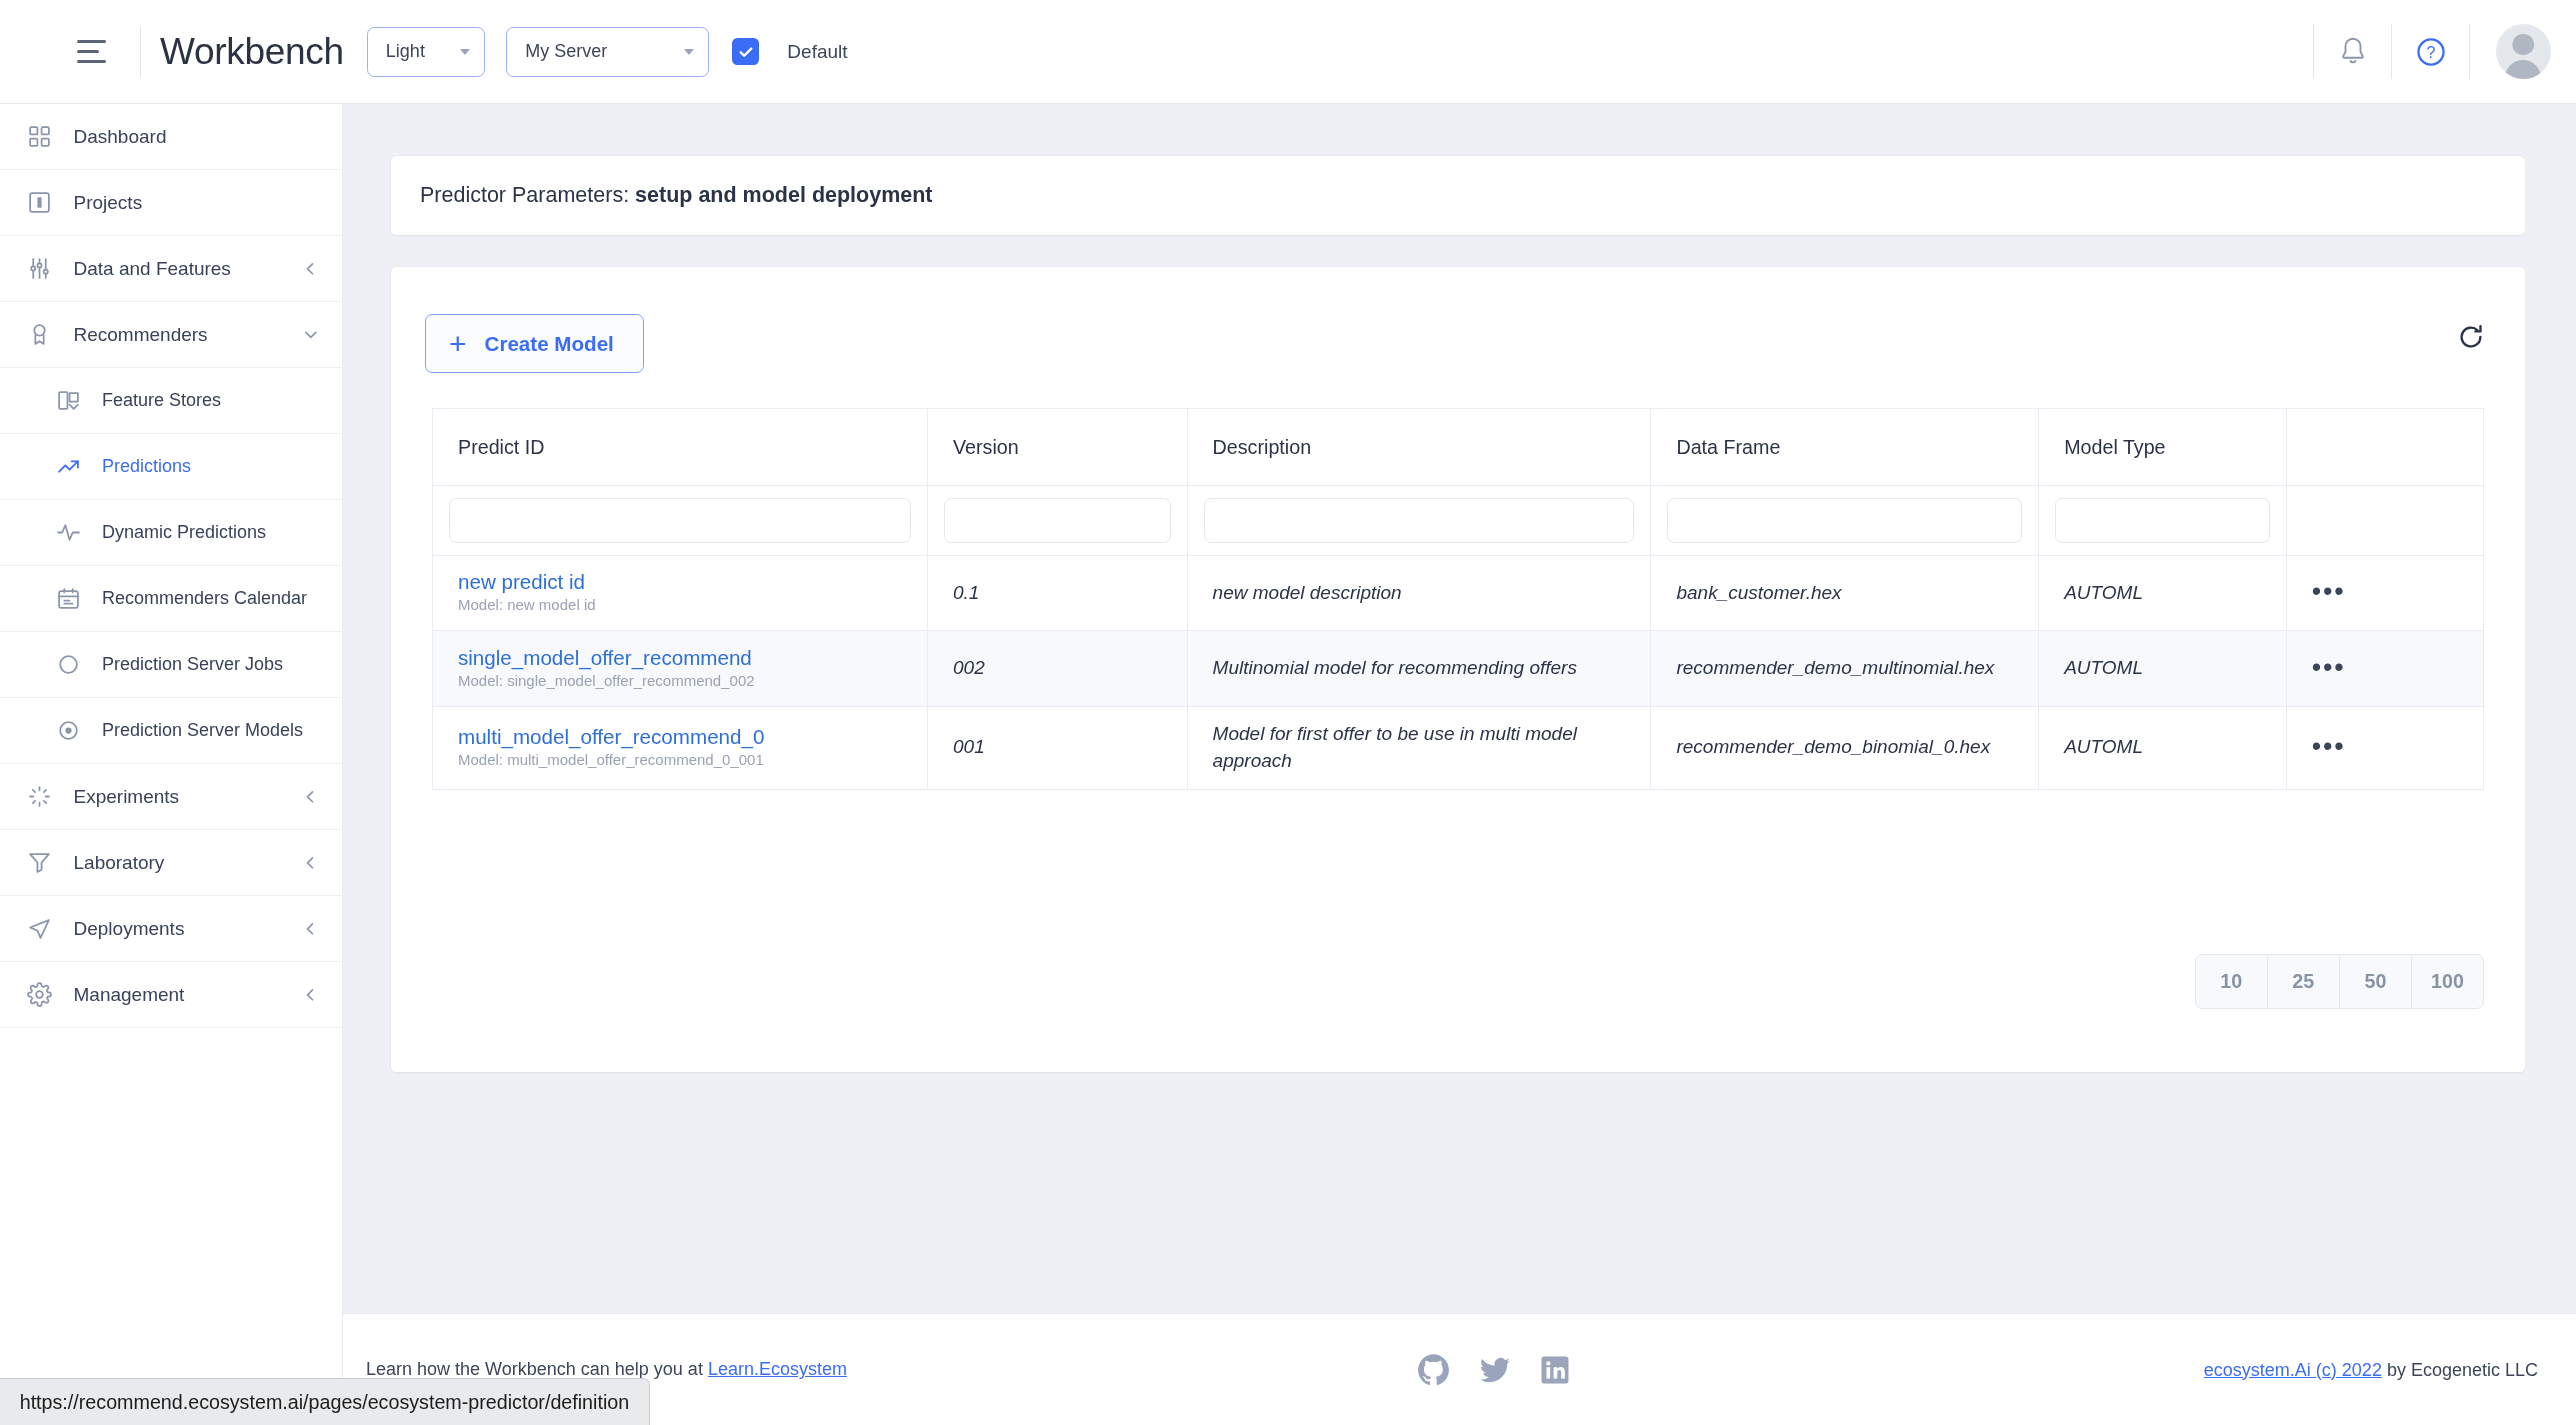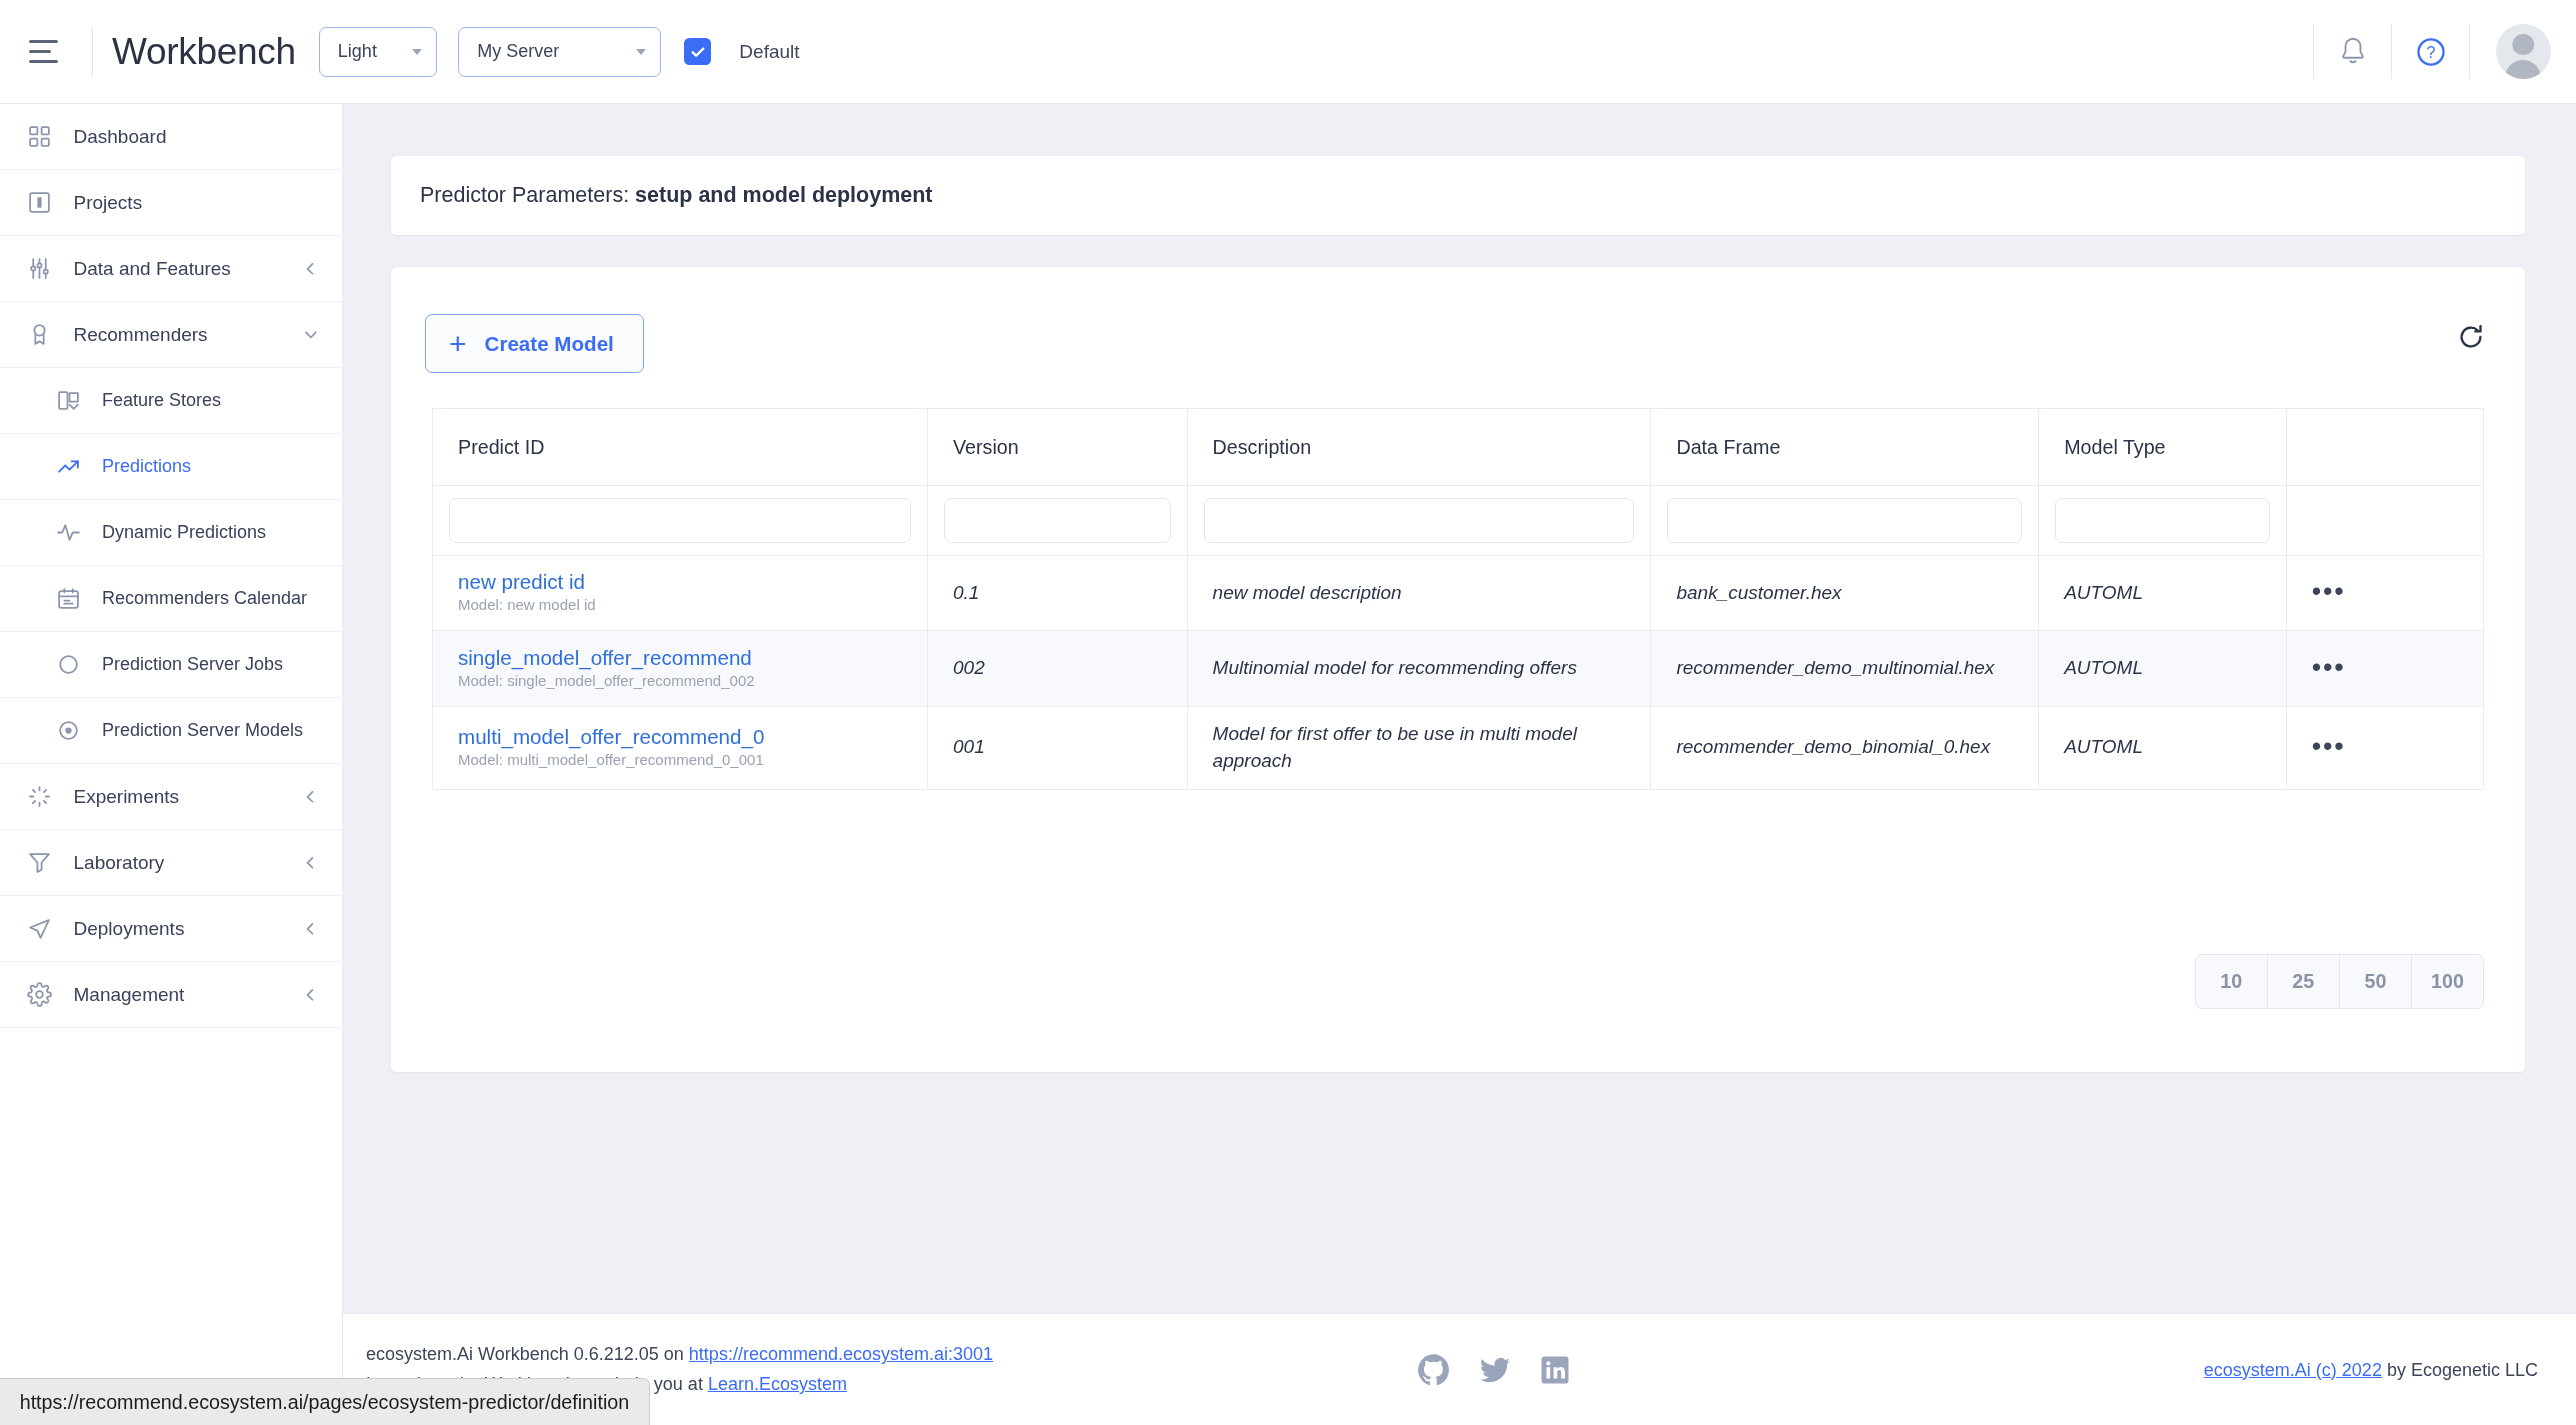--- a/index.html
+++ b/index.html
@@ -11,20 +11,21 @@
   }
   body { position: relative; }
 
   
   .topbar {
     position: absolute; top: 0; left: 0; width: 2576px; height: 104px;
     background: #ffffff;
     display: flex; align-items: center;
     border-bottom: 0.9px solid #e6e9ef;
     z-index: 30;
+    padding-left: 48px;
   }
   .hamburger {
     width: 41px; height: 36px; margin-left: 29px;
     display: flex; flex-direction: column; justify-content: center; gap: 6.3px;
     cursor: pointer;
   }
   .hamburger i { display:block; height: 3.6px; border-radius: 1.8px; background: #5b6478; }
   .hamburger i:nth-child(1){ width: 29px; }
   .hamburger i:nth-child(2){ width: 21.5px; }
   .hamburger i:nth-child(3){ width: 29px; }
@@ -493,23 +494,20 @@
         <div class="pg">10</div>
         <div class="pg">25</div>
         <div class="pg">50</div>
         <div class="pg">100</div>
       </div>
   </div>
 </div>
 
 <div class="footer">
   <div class="f-left">
-    <div class="l1">
-      <span>ecosystem.Ai Workbench 0.6.212.05 on </span><span class="f-link">https://recommend.ecosystem.ai:3001</span>
-    </div>
     <div class="l2">
       <span>Learn how the Workbench can help you at </span><span class="f-link">Learn.Ecosystem</span>
     </div>
   </div>
 
   <div class="f-social">
     <svg width="36" height="36" viewBox="0 0 24 24">
       <path fill="#9aa4bb" d="M12 1.5A10.5 10.5 0 0 0 8.7 22c.5.1.7-.2.7-.5v-2c-2.9.6-3.5-1.3-3.5-1.3-.5-1.2-1.2-1.5-1.2-1.5-.9-.7.1-.6.1-.6 1 .1 1.6 1 1.6 1 .9 1.6 2.4 1.1 3 .9.1-.7.4-1.1.7-1.4-2.3-.3-4.8-1.2-4.8-5.2 0-1.2.4-2.1 1-2.8-.1-.3-.4-1.3.1-2.7 0 0 .8-.3 2.7 1a9.4 9.4 0 0 1 5 0c1.9-1.3 2.7-1 2.7-1 .5 1.4.2 2.4.1 2.7.6.7 1 1.6 1 2.8 0 4-2.5 4.9-4.8 5.2.4.3.7 1 .7 2v2.9c0 .3.2.6.8.5A10.5 10.5 0 0 0 12 1.5z"></path>
     </svg>
     <svg width="36" height="36" viewBox="0 0 24 24">

